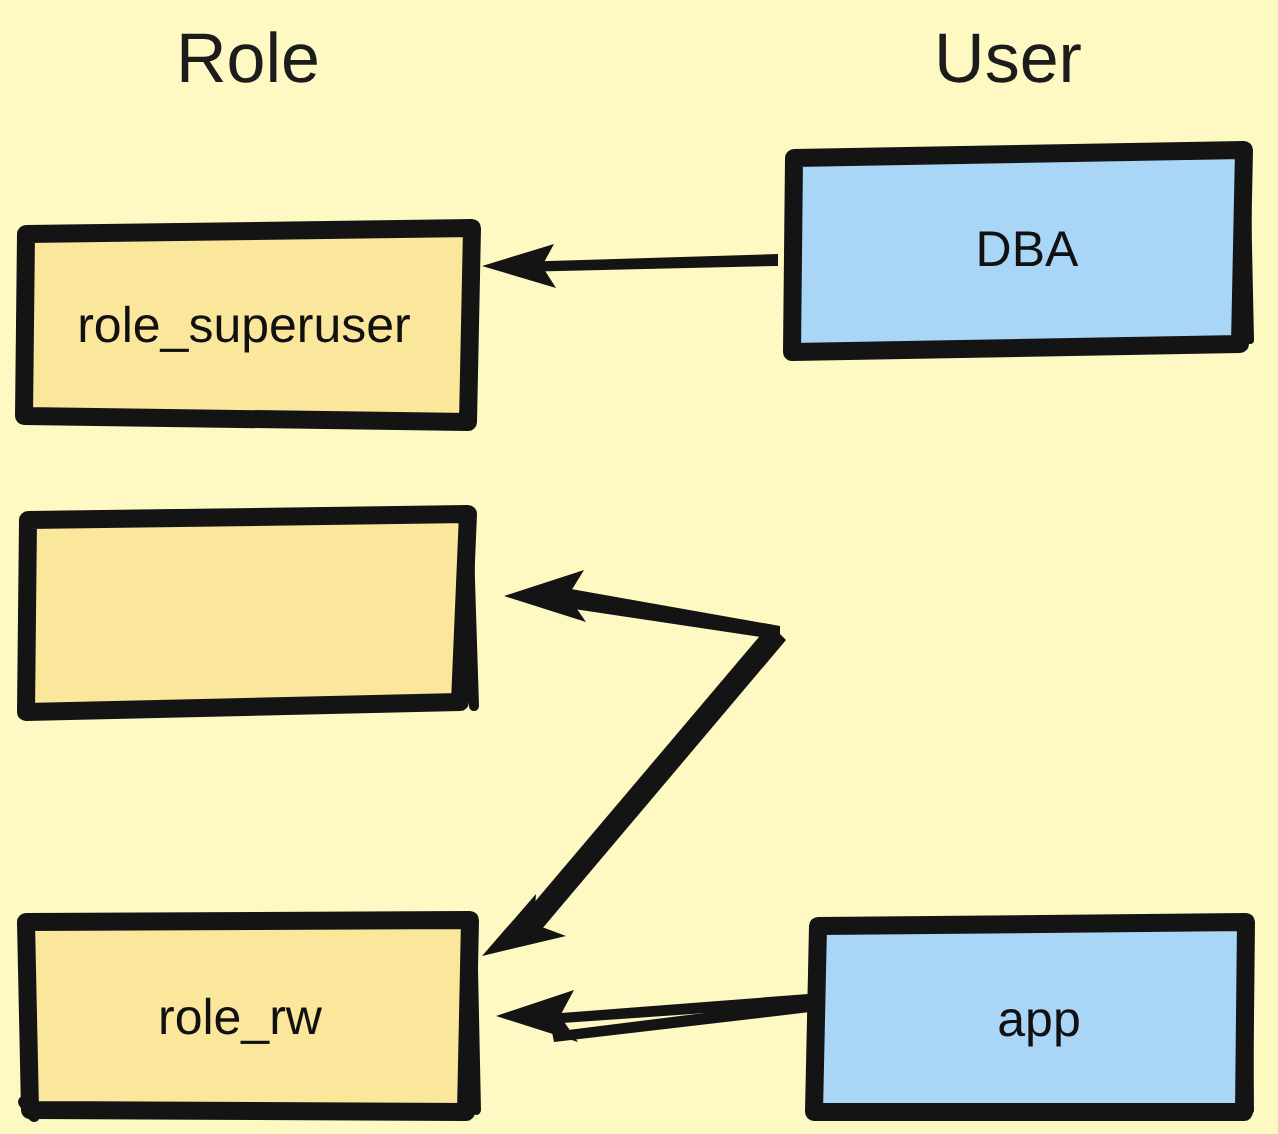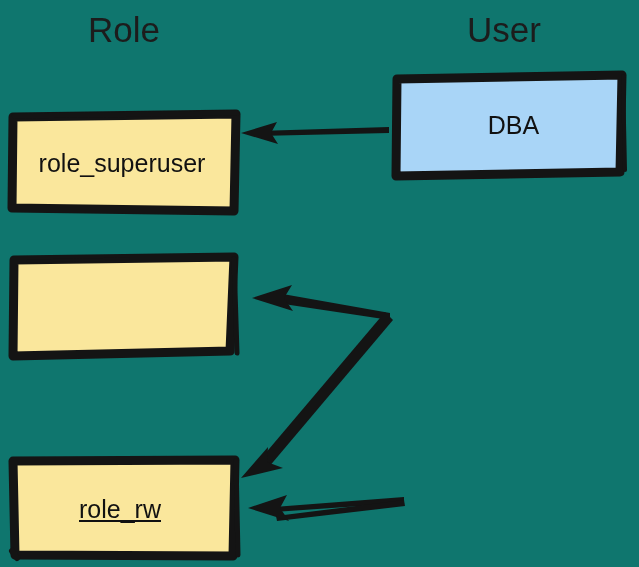--- a/index.html
+++ b/index.html
@@ -12,21 +12,21 @@
     width: 639px;
     height: 567px;
     font-family: "Liberation Sans", sans-serif;
     -webkit-font-smoothing: antialiased;
   }
   #diagram-root {
     position: relative;
     width: 639px;
     height: 567px;
     overflow: hidden;
-    background: #0f766e;
+    background: #fef9c3;
   }
 
   
   .column-title {
     position: absolute;
     text-align: center;
     font-size: 35px;
     line-height: 40px;
     color: #1c1c1c;
     font-weight: 400;
@@ -68,21 +68,21 @@
   #node-role-superuser { left: 8px;   top: 78px;  width: 232px; height: 104px; margin-top: 33px; }
   #node-dba            { left: 391px; top: 72px;  width: 237px; height: 108px; }
   #node-role-migration { left: 8px;   top: 253px; width: 232px; height: 108px; }
   #node-bytebase       { left: 394px; top: 250px; width: 235px; height: 125px; }
   #node-role-rw        { left: 8px;   top: 455px; width: 232px; height: 107px; }
   #node-app            { left: 403px; top: 457px; width: 225px; height: 105px; }
 
   
   #node-role-superuser .node-label { transform: translate(-2px, 0px); }
   #node-role-migration .node-label { transform: translate(-2px, 0px); }
-  #node-role-rw .node-label        { transform: translate(-4px, 0px); text-decoration: underline; }
+  #node-role-rw .node-label        { transform: translate(-4px, 0px); }
   #node-dba .node-label            { transform: translate(4px, -1px); }
   #node-bytebase .node-label       { transform: translate(2px, -5px); }
   #node-app .node-label            { transform: translate(4px, 0px); }
 
   
   #arrow-layer {
     position: absolute;
     left: 0;
     top: 0;
     width: 639px;
@@ -130,20 +130,27 @@
 
   <div class="node" id="node-dba">
     <svg class="node-svg" viewBox="0 0 237 108" preserveAspectRatio="none">
       <path d="M6,7 L231,3 L229,100 L5,104 Z" fill="#a9d5f7" stroke="#141414" stroke-width="9" stroke-linejoin="round" stroke-linecap="round"></path>
       <path d="M232,4 L234,98" fill="none" stroke="#141414" stroke-width="4" stroke-linecap="round"></path>
     </svg>
     <span class="node-label">DBA</span>
   </div>
 
 
+  <div class="node" id="node-app">
+    <svg class="node-svg" viewBox="0 0 225 105" preserveAspectRatio="none">
+      <path d="M6,6 L220,4 L219,99 L4,99 Z" fill="#a9d5f7" stroke="#141414" stroke-width="9" stroke-linejoin="round" stroke-linecap="round"></path>
+      <path d="M221,5 L222,98" fill="none" stroke="#141414" stroke-width="4" stroke-linecap="round"></path>
+    </svg>
+    <span class="node-label">app</span>
+  </div>
 
   <svg id="arrow-layer" viewBox="0 0 639 567">
 
     <g>
       <path class="arrow-path" d="M389,127 L258,131 L258,136 L389,133 Z"></path>
       <path class="arrow-path" d="M241,133 L277,122 L271,133 L278,144 Z"></path>
     </g>
 
     <g>
       <path class="arrow-path" d="M390,313 L277,293 L277,303 L390,320 Z"></path>

